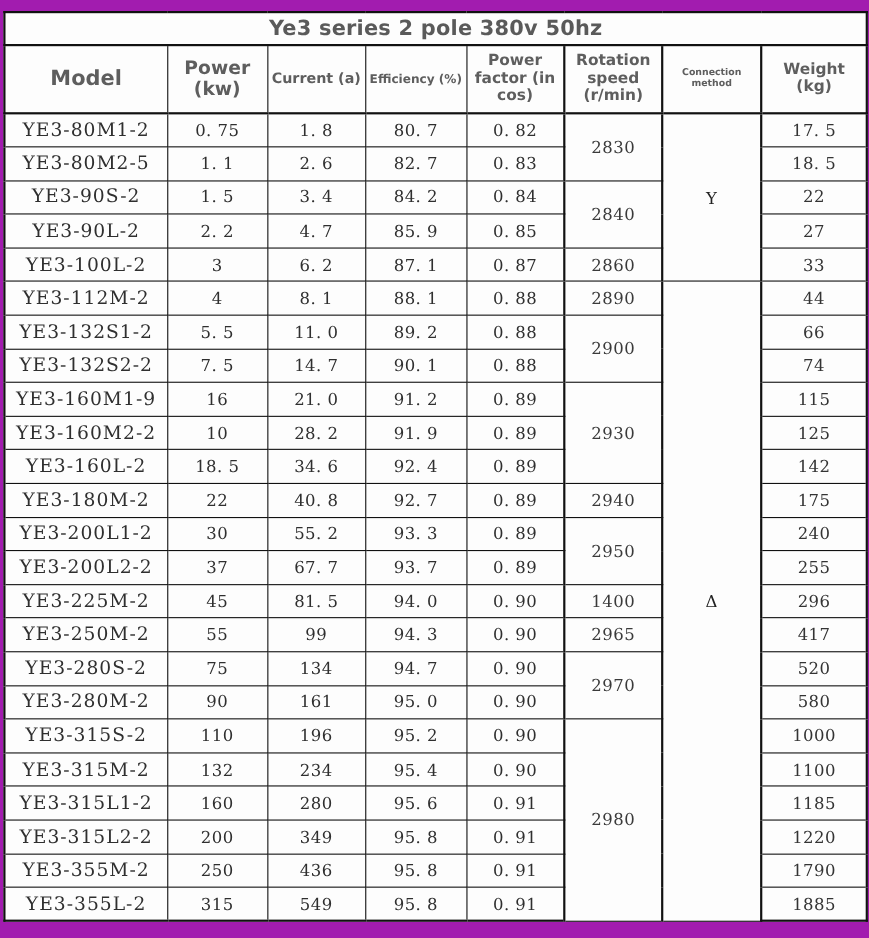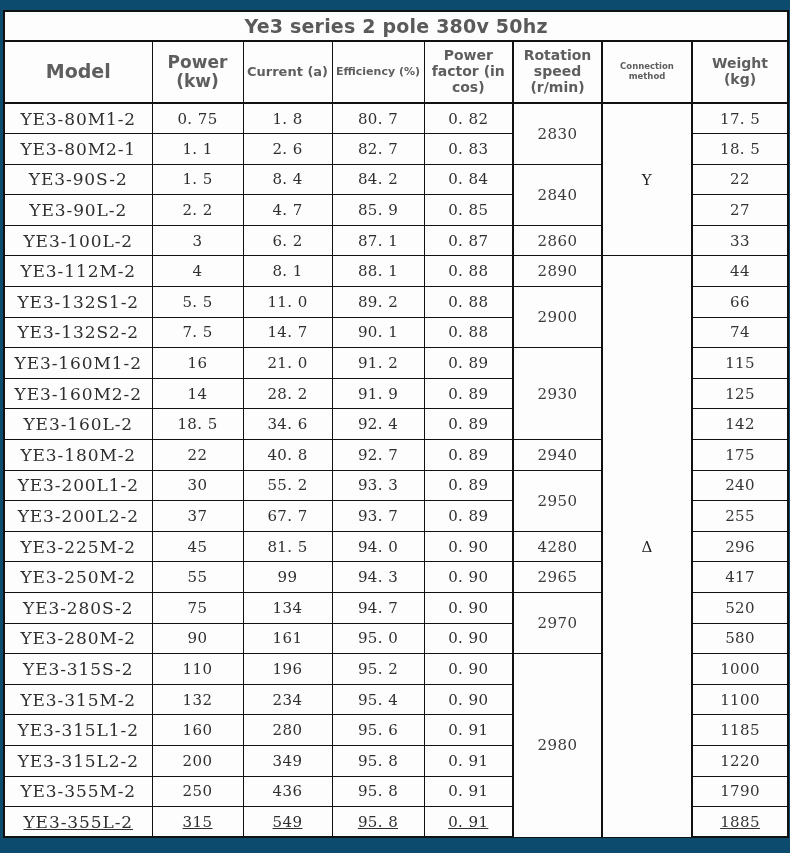--- a/index.html
+++ b/index.html
@@ -10,21 +10,21 @@
   body {
     width: 790px;
     height: 853px;
     font-family: "Liberation Sans", sans-serif;
     overflow: hidden;
   }
   #sheet {
     position: relative;
     width: 790px;
     height: 853px;
-    background: #0c4a6e;
+    background: #a21caf;
     box-sizing: border-box;
     padding: 10px 3px 0 3px;
   }
   table.spec {
     border-collapse: collapse;
     table-layout: fixed;
     width: 784px;
     background: #fdfdfd;
   }
   table.spec td, table.spec th {
@@ -81,21 +81,21 @@
   tr.data td.c-weight { color: #343434; margin-left: 48px; }
   tr.data td.c-rot    { font-size: 15px; color: #3a3a3a; }
   tr.data td.c-conn   { font-size: 15px; color: #222; }
   .lb-strong { border-left: 2px solid #111 !important; }
   .rb-strong { border-right: 2px solid #111 !important; border-radius: 10px; }
 
   td.c-rot, td.c-conn { border-left: 2px solid #111 !important; }
   td.c-weight { border-left: 2px solid #111 !important; border-right: 2px solid #111 !important; }
   td.c-model  { border-left: 2px solid #111 !important; }
   td.c-pf     { border-right: 1px solid #111 !important; }
-  tr.data:last-child td { border-bottom: 2px solid #111 !important; text-decoration: underline; }
+  tr.data:last-child td { border-bottom: 2px solid #111 !important; }
 </style>
 </head>
 <body>
 
 <div id="sheet">
   <table class="spec">
     <colgroup>
       <col style="width:148px">
       <col style="width:91px">
       <col style="width:89px">
@@ -135,31 +135,31 @@
           <td class="c-model">YE3-80M1-2</td>
           <td class="c-power">0. 75</td>
           <td class="c-current">1. 8</td>
           <td class="c-eff">80. 7</td>
           <td class="c-pf">0. 82</td>
           <td class="c-rot" rowspan="2">2830</td>
           <td class="c-conn" rowspan="5">Y</td>
           <td class="c-weight">17. 5</td>
         </tr>
         <tr class="data">
-          <td class="c-model">YE3-80M2-1</td>
+          <td class="c-model">YE3-80M2-5</td>
           <td class="c-power">1. 1</td>
           <td class="c-current">2. 6</td>
           <td class="c-eff">82. 7</td>
           <td class="c-pf">0. 83</td>
           <td class="c-weight">18. 5</td>
         </tr>
         <tr class="data">
           <td class="c-model">YE3-90S-2</td>
           <td class="c-power">1. 5</td>
-          <td class="c-current">8. 4</td>
+          <td class="c-current">3. 4</td>
           <td class="c-eff">84. 2</td>
           <td class="c-pf">0. 84</td>
           <td class="c-rot" rowspan="2">2840</td>
           <td class="c-weight">22</td>
         </tr>
         <tr class="data">
           <td class="c-model">YE3-90L-2</td>
           <td class="c-power">2. 2</td>
           <td class="c-current">4. 7</td>
           <td class="c-eff">85. 9</td>
@@ -196,31 +196,31 @@
         </tr>
         <tr class="data">
           <td class="c-model">YE3-132S2-2</td>
           <td class="c-power">7. 5</td>
           <td class="c-current">14. 7</td>
           <td class="c-eff">90. 1</td>
           <td class="c-pf">0. 88</td>
           <td class="c-weight">74</td>
         </tr>
         <tr class="data">
-          <td class="c-model">YE3-160M1-2</td>
+          <td class="c-model">YE3-160M1-9</td>
           <td class="c-power">16</td>
           <td class="c-current">21. 0</td>
           <td class="c-eff">91. 2</td>
           <td class="c-pf">0. 89</td>
           <td class="c-rot" rowspan="3">2930</td>
           <td class="c-weight">115</td>
         </tr>
         <tr class="data">
           <td class="c-model">YE3-160M2-2</td>
-          <td class="c-power">14</td>
+          <td class="c-power">10</td>
           <td class="c-current">28. 2</td>
           <td class="c-eff">91. 9</td>
           <td class="c-pf">0. 89</td>
           <td class="c-weight">125</td>
         </tr>
         <tr class="data">
           <td class="c-model">YE3-160L-2</td>
           <td class="c-power">18. 5</td>
           <td class="c-current">34. 6</td>
           <td class="c-eff">92. 4</td>
@@ -252,21 +252,21 @@
           <td class="c-eff">93. 7</td>
           <td class="c-pf">0. 89</td>
           <td class="c-weight">255</td>
         </tr>
         <tr class="data">
           <td class="c-model">YE3-225M-2</td>
           <td class="c-power">45</td>
           <td class="c-current">81. 5</td>
           <td class="c-eff">94. 0</td>
           <td class="c-pf">0. 90</td>
-          <td class="c-rot" rowspan="1">4280</td>
+          <td class="c-rot" rowspan="1">1400</td>
           <td class="c-weight">296</td>
         </tr>
         <tr class="data">
           <td class="c-model">YE3-250M-2</td>
           <td class="c-power">55</td>
           <td class="c-current">99</td>
           <td class="c-eff">94. 3</td>
           <td class="c-pf">0. 90</td>
           <td class="c-rot" rowspan="1">2965</td>
           <td class="c-weight">417</td>

